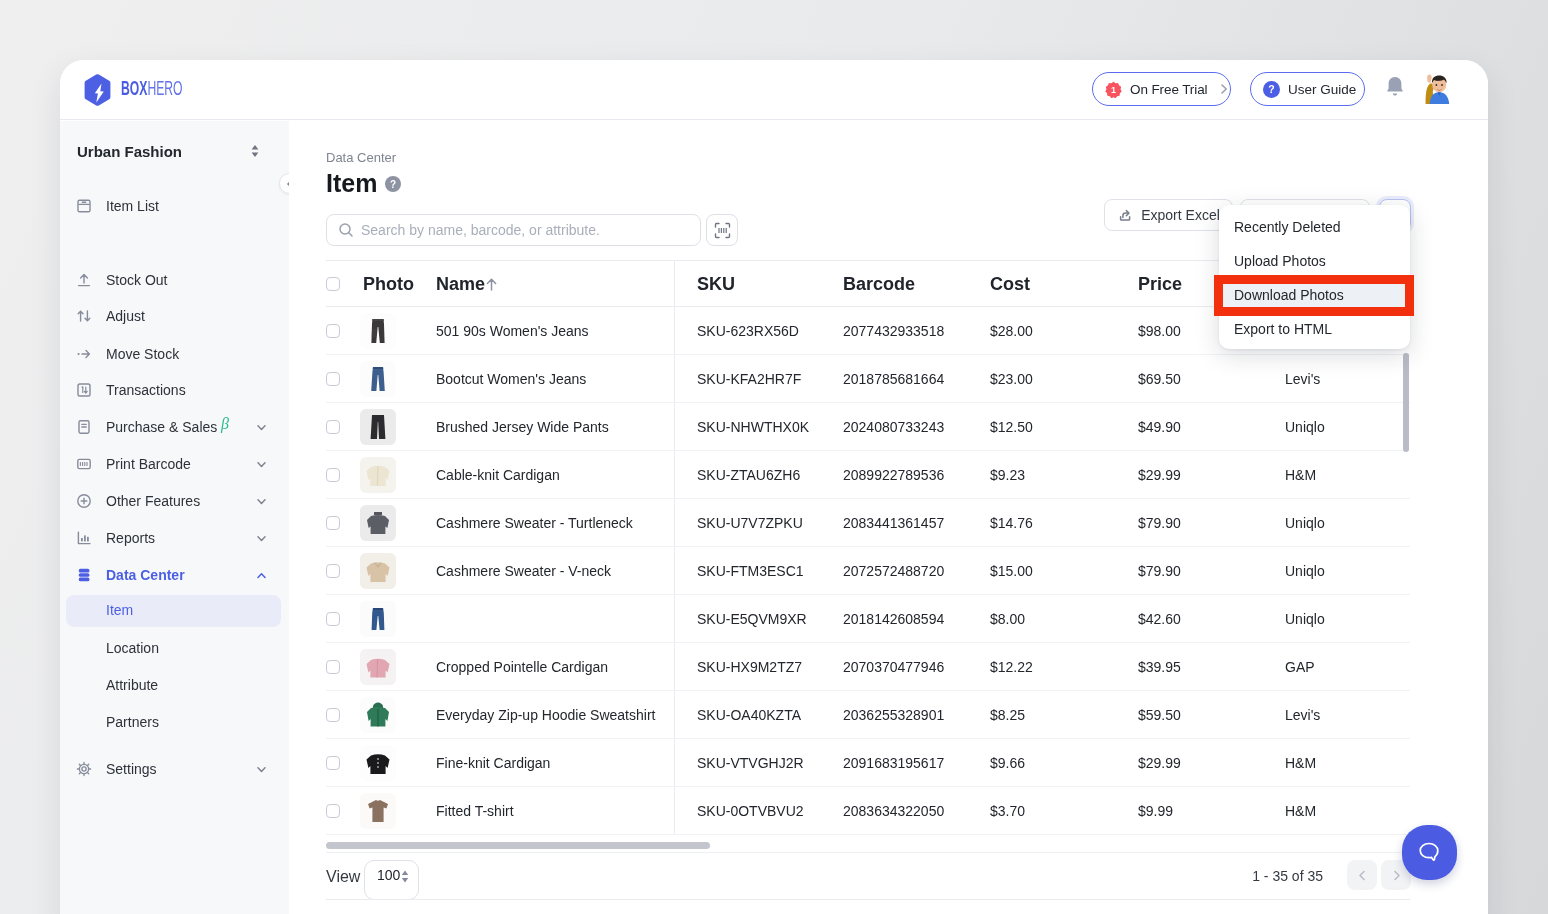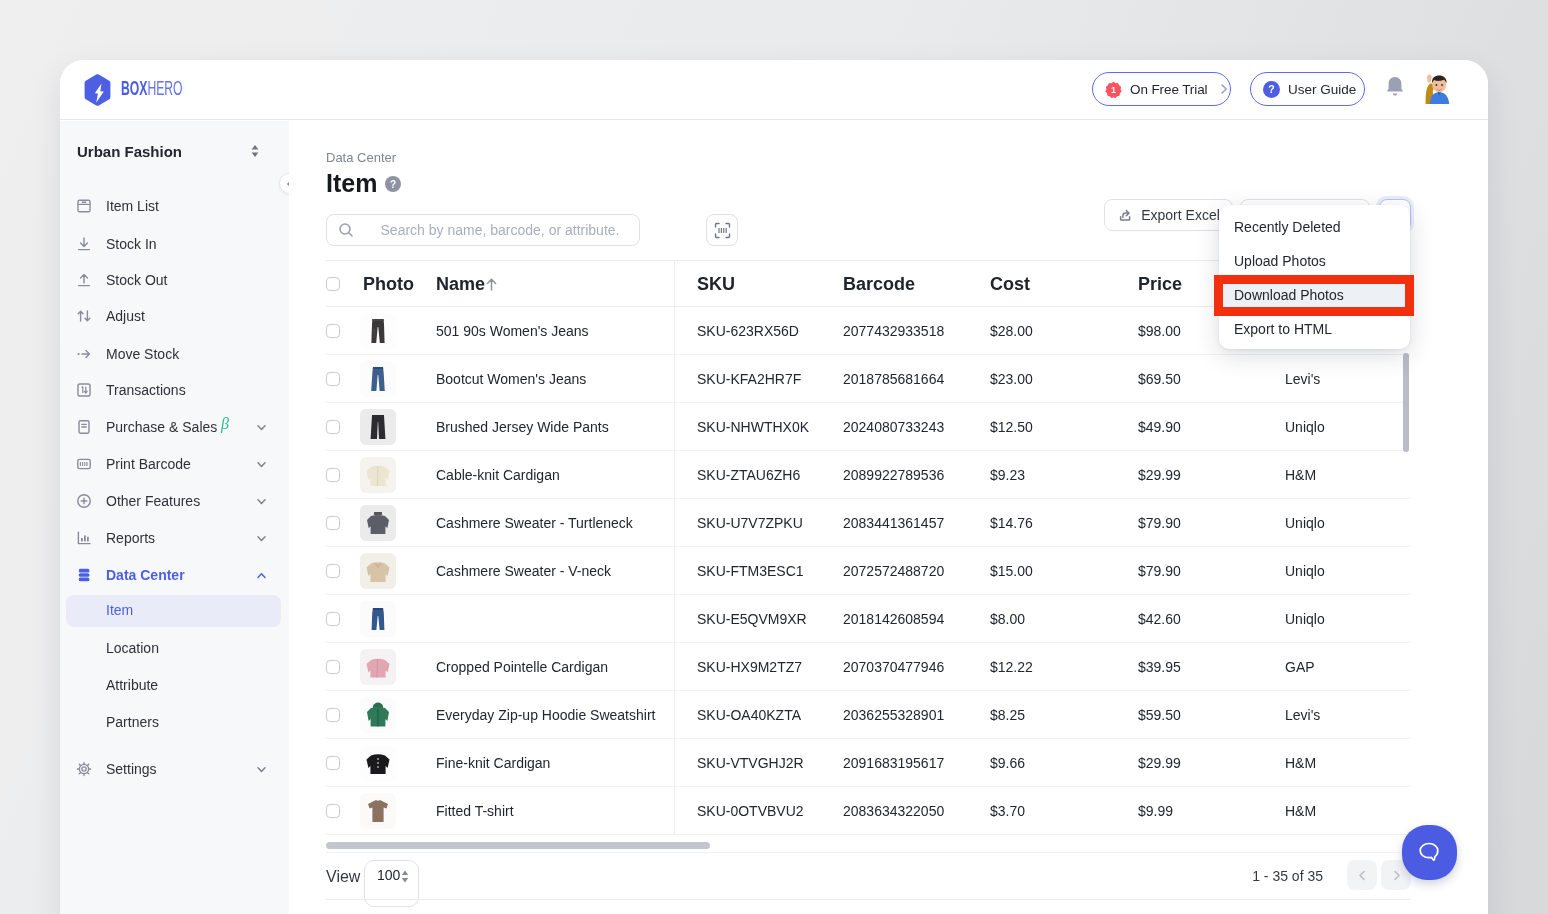--- a/index.html
+++ b/index.html
@@ -32,21 +32,21 @@
 .sideitem .icn { position:absolute; left:16px; width:16px; height:16px; }
 .sideitem .lbl { position:absolute; left:46px; }
 .sideitem .chev { position:absolute; left:195px; top:12px; }
 .subitem { position:absolute; left:46px; height:32px; line-height:32px; font-size:14px; color:#2d323a; }
 .collapse { position:absolute; left:219px; top:113px; width:21px; height:21px; background:#fff; border:1px solid #e4e6eb; border-radius:50%; box-shadow:0 1px 3px rgba(0,0,0,.06); display:flex; align-items:center; justify-content:center; }
 
 .main { position:absolute; left:229px; top:61px; width:1199px; height:819px; background:#fff; }
 .crumb { position:absolute; left:37px; top:29px; font-size:13px; color:#7e8490; }
 .title { position:absolute; left:37px; top:48px; font-size:25px; font-weight:bold; color:#16191e; }
 .btn { position:absolute; top:46px; height:32px; border:1px solid #dfe2e8; border-radius:8px; background:#fff; display:flex; align-items:center; justify-content:center; font-size:14px; color:#343a42;margin-top:32px; }
-.searchbox { position:absolute; left:37px; top:93px; width:314px; height:32px; border:1px solid #dde0e6; border-radius:8px; background:#fff; display:flex; align-items:center;justify-content:center; }
+.searchbox { position:absolute; left:37px; top:93px; width:375px; height:32px; border:1px solid #dde0e6; border-radius:8px; background:#fff; display:flex; align-items:center; }
 .searchbox .ph { margin-left:34px; font-size:14px; color:#a9afba; }
 .scanbtn { position:absolute; left:417px; top:93px; width:32px; height:32px; border:1px solid #dde0e6; border-radius:8px; background:#fff; display:flex; align-items:center; justify-content:center; }
 
 .thead { position:absolute; left:37px; top:139px; width:1084px; height:47px; border-top:1px solid #e9ebef; border-bottom:1px solid #e9ebef; font-size:18px; font-weight:bold; color:#20242b; }
 .thead span { position:absolute; line-height:47px; }
 .colsep { position:absolute; left:385px; top:139px; width:1px; height:575px; background:#e9ebf0; }
 .row { position:absolute; left:37px; width:1084px; height:48px; border-bottom:1px solid #f0f2f5; font-size:14px; color:#23272d; }
 .row span { position:absolute; line-height:48px; white-space:nowrap; }
 .cb { position:absolute; left:0px; width:14px; height:14px; border:1.5px solid #c9ccd6; border-radius:4px; background:#fff; }
 .thead .cb { top:16px; }
@@ -55,21 +55,21 @@
 .c-name { left:110px; }
 .c-sku { left:371px; }
 .c-bar { left:517px; }
 .c-cost { left:664px; }
 .c-price { left:812px; }
 .c-brand { left:959px; }
 .hscroll { position:absolute; left:37px; top:721px; width:384px; height:7px; border-radius:4px; background:#c4c6ce; }
 .vscroll { position:absolute; left:1114px; top:232px; width:6px; height:99px; border-radius:3px; background:#b9bcc7; }
 
 .viewlbl { position:absolute; left:37px; top:747px; font-size:16px; color:#343a42; }
-.viewsel { position:absolute; left:75px; top:739px; width:55px; height:47px; border:1px solid #dfe2e8; border-radius:10px; background:#fff; font-size:14px; color:#23272d; line-height:29px; padding-left:12px; }
+.viewsel { position:absolute; left:75px; top:739px; width:55px; height:40px; border:1px solid #dfe2e8; border-radius:10px; background:#fff; font-size:14px; color:#23272d; line-height:29px; padding-left:12px; }
 .pagecount { position:absolute; left:930px; top:747px; width:104px; text-align:right; font-size:14px; color:#343a42; }
 .pgbtn { position:absolute; top:739px; width:30px; height:30px; background:#f2f3f5; border-radius:8px; display:flex; align-items:center; justify-content:center; }
 .footline { position:absolute; left:37px; top:778px; width:1084px; height:1px; background:#e9ebef; }
 .scrollline { position:absolute; left:37px; top:731px; width:1084px; height:1px; background:#eef0f3; }
 
 .menu { position:absolute; left:1159px; top:145px; width:191px; height:144px; background:#fff; border-radius:10px; box-shadow:0 1px 3px rgba(25,30,50,.08), 0 6px 24px rgba(25,30,50,.16); font-size:14px; color:#23272d; z-index:5; }
 .menu div { position:absolute; left:15px; height:34px; line-height:34px; }
 .annot { position:absolute; left:1154px; top:215px; width:200px; height:41px; border:9px solid #f2300d; background:#edf1f6; z-index:6; font-size:14px; color:#23272d; }
 .annot span { position:absolute; left:11px; top:0; line-height:23px; }
 .chat { position:absolute; left:1342px; top:765px; width:55px; height:55px; border-radius:25px; background:#4c5ce2; box-shadow:0 4px 10px rgba(40,50,110,.22); display:flex; align-items:center; justify-content:center; z-index:7; }
@@ -125,27 +125,20 @@
       </svg>
     </div>
     <div class="sideitem" style="top:67px">
       <svg class="icn" viewBox="0 0 16 16">
           <rect x="2" y="2.2" width="12" height="11.6" rx="1.6" fill="none" stroke="#868c9b" stroke-width="1.4"></rect>
           <path d="M2.4 6.4 L13.6 6.4" stroke="#868c9b" stroke-width="1.4"></path>
           <path d="M6.3 4.3 L9.7 4.3" stroke="#868c9b" stroke-width="1.4" stroke-linecap="round"></path>
         </svg>
       <span class="lbl">Item List</span>
     </div>
-    <div class="sideitem" style="top:105px">
-      <svg class="icn" viewBox="0 0 16 16">
-          <path d="M8 2 L8 10 M4.6 7 L8 10.4 L11.4 7" fill="none" stroke="#868c9b" stroke-width="1.4" stroke-linecap="round" stroke-linejoin="round"></path>
-          <path d="M2.6 13.6 L13.4 13.6" stroke="#868c9b" stroke-width="1.4" stroke-linecap="round"></path>
-        </svg>
-      <span class="lbl">Stock In</span>
-    </div>
     <div class="sideitem" style="top:141px">
       <svg class="icn" viewBox="0 0 16 16">
           <path d="M8 11 L8 3 M4.6 6 L8 2.6 L11.4 6" fill="none" stroke="#868c9b" stroke-width="1.4" stroke-linecap="round" stroke-linejoin="round"></path>
           <path d="M2.6 13.6 L13.4 13.6" stroke="#868c9b" stroke-width="1.4" stroke-linecap="round"></path>
         </svg>
       <span class="lbl">Stock Out</span>
     </div>
     <div class="sideitem" style="top:177px">
       <svg class="icn" viewBox="0 0 16 16">
           <path d="M4.6 13 L4.6 3.4 M2.2 5.8 L4.6 3.2 L7 5.8" fill="none" stroke="#868c9b" stroke-width="1.4" stroke-linecap="round" stroke-linejoin="round"></path>

